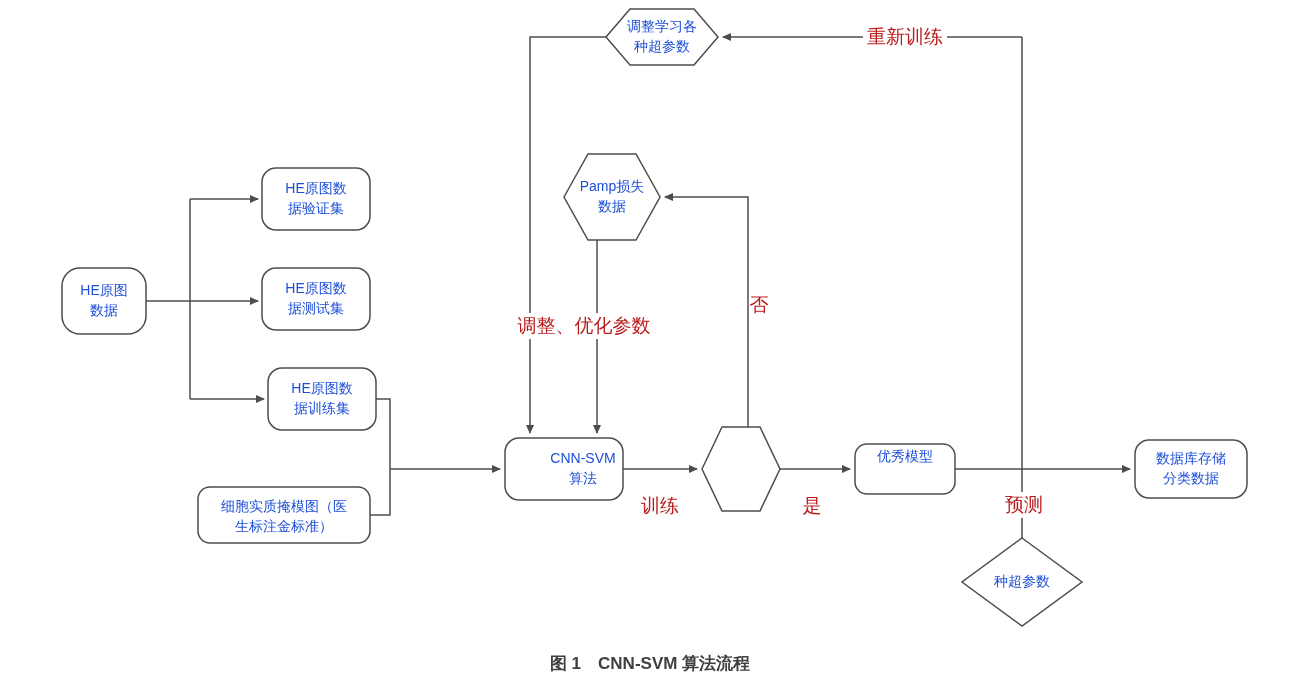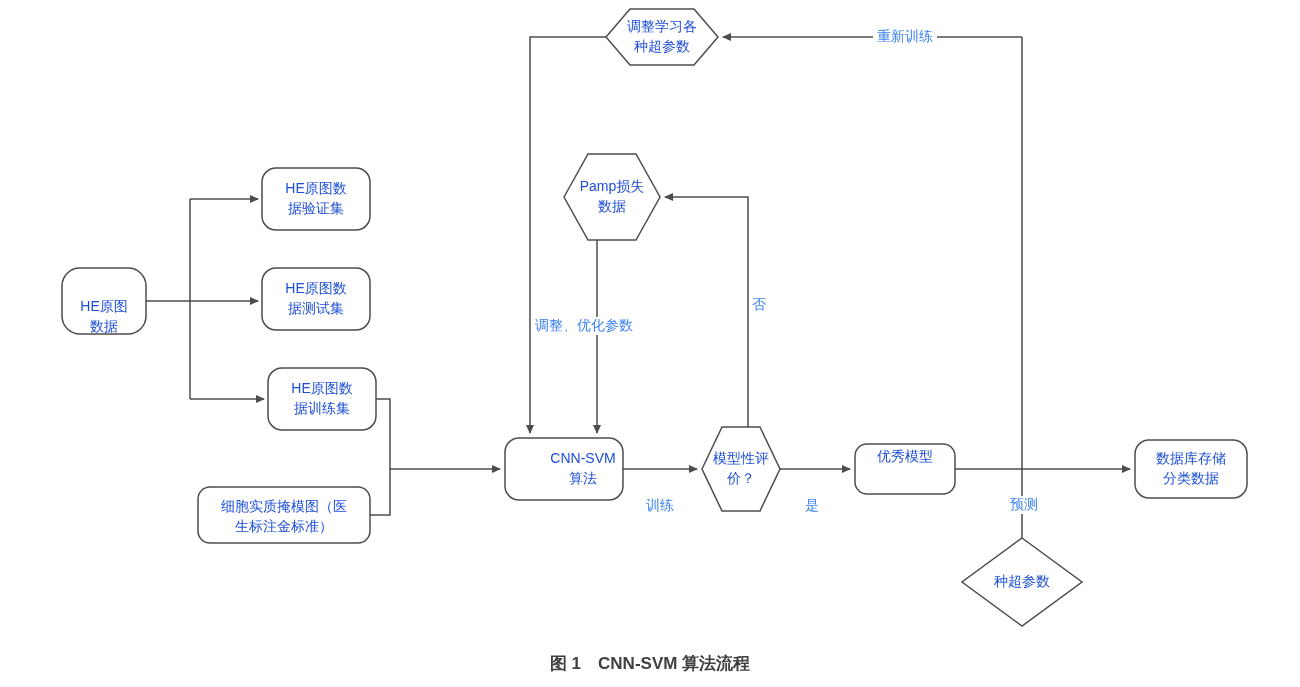--- a/index.html
+++ b/index.html
@@ -16,21 +16,21 @@
     display:flex;align-items:center;justify-content:center;
     text-align:center;
     white-space:pre-line;
     font-size:14px;line-height:1.4;
     color:#1d4ed8;
     pointer-events:none;
   }
   .edge-label{
     position:absolute;
     transform:translate(-50%,-50%);
-    font-size:14px;color:#3b82f6;
+    font-size:19px;color:#b91c1c;
     white-space:nowrap;
     pointer-events:none;
   }
   .edge-label.on-line{background:#ffffff;padding:0 4px;}
   #figure-caption{
     position:absolute;left:0;top:652px;width:100%;
     text-align:center;
     font-size:17px;font-weight:bold;color:#404040;
     white-space:pre;
   }
@@ -73,36 +73,34 @@
       <path d="M780,469 L850,469" marker-end="url(#arrow)"></path>
       <path d="M748,427 L748,197 L665,197" marker-end="url(#arrow)"></path>
       <path d="M597,240 L597,433" marker-end="url(#arrow)"></path>
       <path d="M606,37 L530,37 L530,433" marker-end="url(#arrow)"></path>
       <path d="M1022,37 L723,37" marker-end="url(#arrow)"></path>
       <path d="M1022,37 L1022,538"></path>
       <path d="M955,469 L1130,469" marker-end="url(#arrow)"></path>
     </g>
   </svg>
 
-  <div class="node-label" style="left:62px;top:268px;width:84px;height:66px;margin-top:16px;">HE原图
+  <div class="node-label" style="left:62px;top:268px;width:84px;height:66px;">HE原图
 数据</div>
   <div class="node-label" style="left:262px;top:168px;width:108px;height:62px;">HE原图数
 据验证集</div>
   <div class="node-label" style="left:262px;top:268px;width:108px;height:62px;">HE原图数
 据测试集</div>
   <div class="node-label" style="left:268px;top:368px;width:108px;height:62px;">HE原图数
 据训练集</div>
   <div class="node-label" style="left:198px;top:487px;width:172px;height:60px;">细胞实质掩模图（医
 生标注金标准）</div>
   <div class="node-label" style="left:519px;top:438px;width:128px;height:62px;">CNN-SVM
 算法</div>
   <div class="node-label" style="left:564px;top:154px;width:96px;height:86px;">Pamp损失
 数据</div>
-  <div class="node-label" style="left:702px;top:427px;width:78px;height:84px;">模型性评
-价？</div>
   <div class="node-label" style="left:606px;top:9px;width:112px;height:56px;">调整学习各
 种超参数</div>
   <div class="node-label" style="left:855px;top:432px;width:100px;height:50px;">优秀模型</div>
   <div class="node-label" style="left:1135px;top:440px;width:112px;height:58px;">数据库存储
 分类数据</div>
   <div class="node-label" style="left:962px;top:538px;width:120px;height:88px;">种超参数</div>
 
   <div class="edge-label on-line" style="left:584px;top:326px;">调整、优化参数</div>
   <div class="edge-label" style="left:759px;top:305px;">否</div>
   <div class="edge-label" style="left:660px;top:506px;">训练</div>

